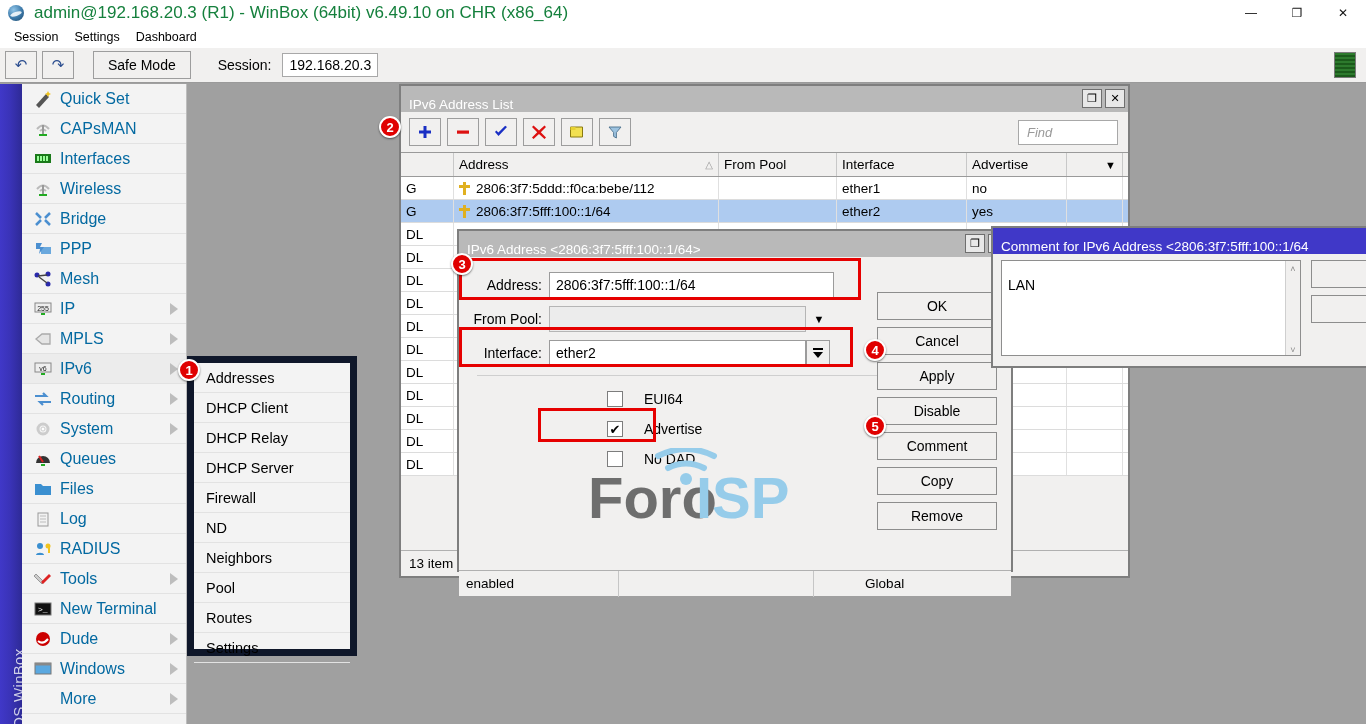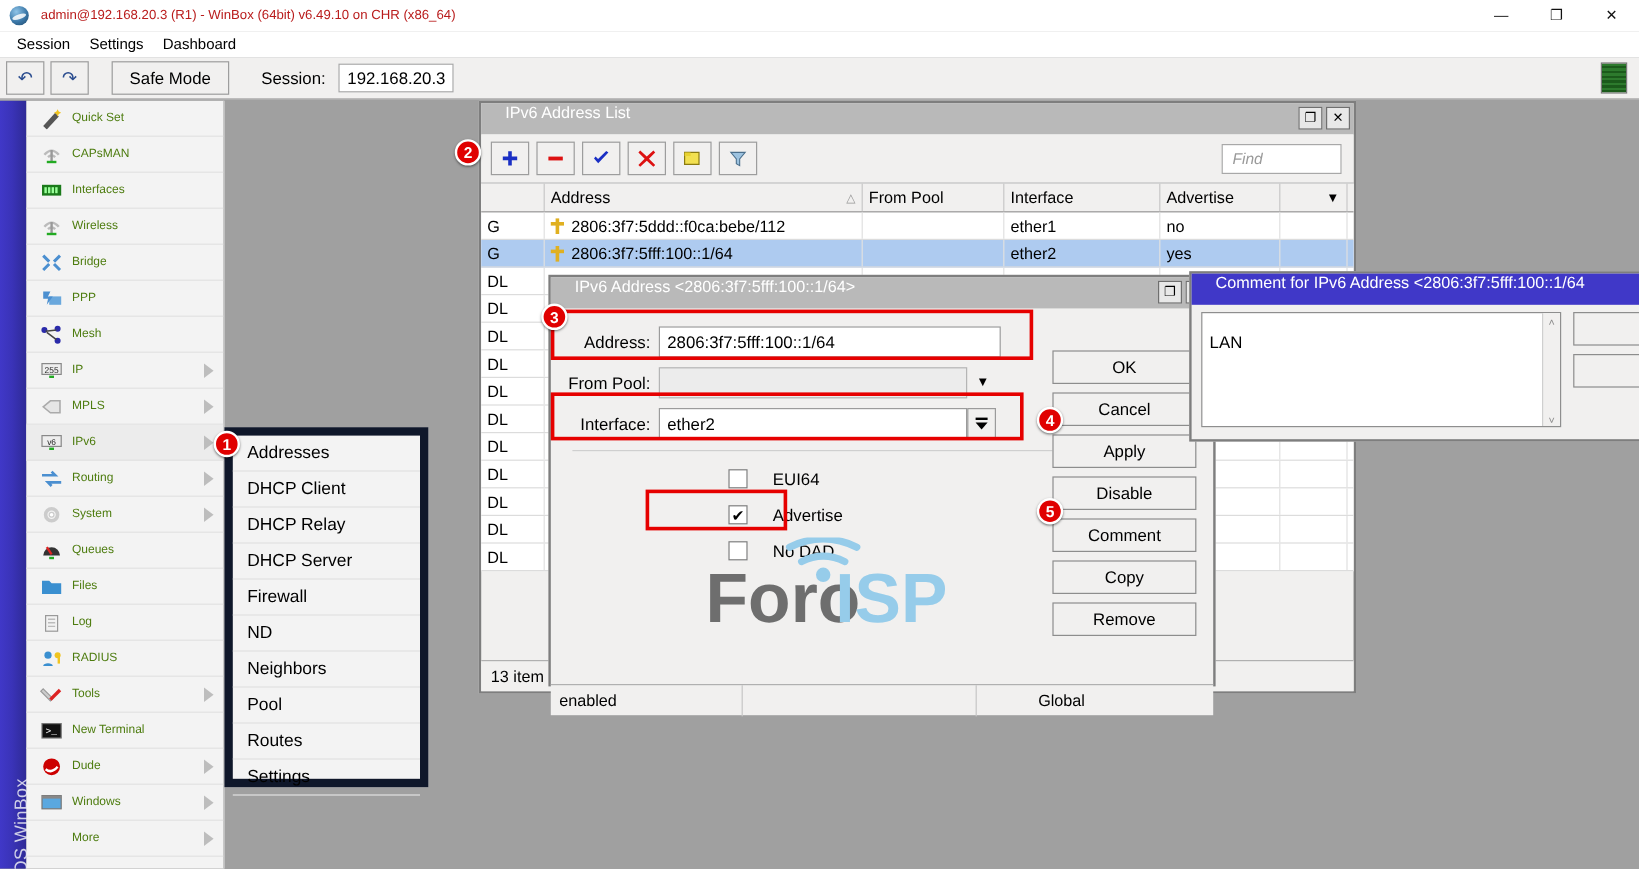--- a/index.html
+++ b/index.html
@@ -19,21 +19,21 @@
   #app-logo {
     width: 16px; height: 16px; margin-left: 8px; border-radius: 50%;
     background: radial-gradient(circle at 35% 30%, #8fc4e8 0%, #3b78a8 55%, #1d4566 100%);
     position: relative;
   }
   #app-logo::after {
     content:""; position:absolute; left:2px; top:7px; width:12px; height:4px;
     background:#ffffff; border-radius:50%; opacity:.85; transform:rotate(-18deg);
   }
   #app-title {
-    margin-left: 10px; font-size: 11px; color: #b91c1c;
+    margin-left: 10px; font-size: 17px; color: #15803d;
   }
   .wctrl {
     width: 46px; height: 26px; display:flex; align-items:center; justify-content:center;
     font-size: 12px; color:#111;
   }
   #wctrl-group { position:absolute; right:0; top:0; display:flex; }
 
   
   #menubar {
     position: absolute; left:0; top:26px; width:1366px; height:22px;
@@ -83,21 +83,21 @@
   #sidebar {
     position:absolute; left:22px; top:84px; width:165px; height:640px;
     background:#f3f3f3; border-right:1px solid #bdbdbd;
   }
   .side-row {
     height:30px; display:flex; align-items:center;
     border-bottom:1px solid #e2e2e2; padding-left:8px; position:relative;
   }
   .side-row.highlight { background:#ececec; }
   .side-ico { width:26px; height:22px; display:flex; align-items:center; justify-content:center; }
-  .side-lbl { font-size:10px; color:#4d7c0f; margin-left:4px; }
+  .side-lbl { font-size:16px; color:#0369a1; margin-left:4px; }
   .side-arrow {
     position:absolute; right:8px; width:0; height:0;
     border-top:6px solid transparent; border-bottom:6px solid transparent;
     border-left:8px solid #bdbdbd;
   }
 
   
   #submenu {
     position:absolute; left:187px; top:356px; width:170px; height:300px;
     background:#f3f3f3; border:7px solid #0f172a;
@@ -106,22 +106,22 @@
     height:30px; display:flex; align-items:center; padding-left:12px;
     border-bottom:1px solid #e2e2e2; font-size:14.5px; color:#000;
   }
 
   
   #addrlist {
     position:absolute; left:399px; top:84px; width:731px; height:494px;
     background:#f1f0ef; border:2px solid #7e7e7e;
   }
   .win-title {
-    height:26px; background:#b9b9b9; display:flex; align-items:flex-start;
-    padding-left:20px; font-size:13.5px; color:#ffffff; position:relative;
+    height:26px; background:#b9b9b9; display:flex; align-items:flex-end;
+    padding-left:8px; font-size:13.5px; color:#ffffff; position:relative;
   }
   .win-title.active { background:#4038c8; }
   .win-btns { position:absolute; right:3px; top:3px; display:flex; gap:3px; }
   .win-btn {
     width:20px; height:19px; border:1px solid #6f6f6f; background:#e8e8e8;
     display:flex; align-items:center; justify-content:center; font-size:11px; color:#000;
   }
   #al-toolbar {
     height:40px; background:#f1f0ef; display:flex; align-items:center;
     padding-left:8px; gap:6px; position:relative;

